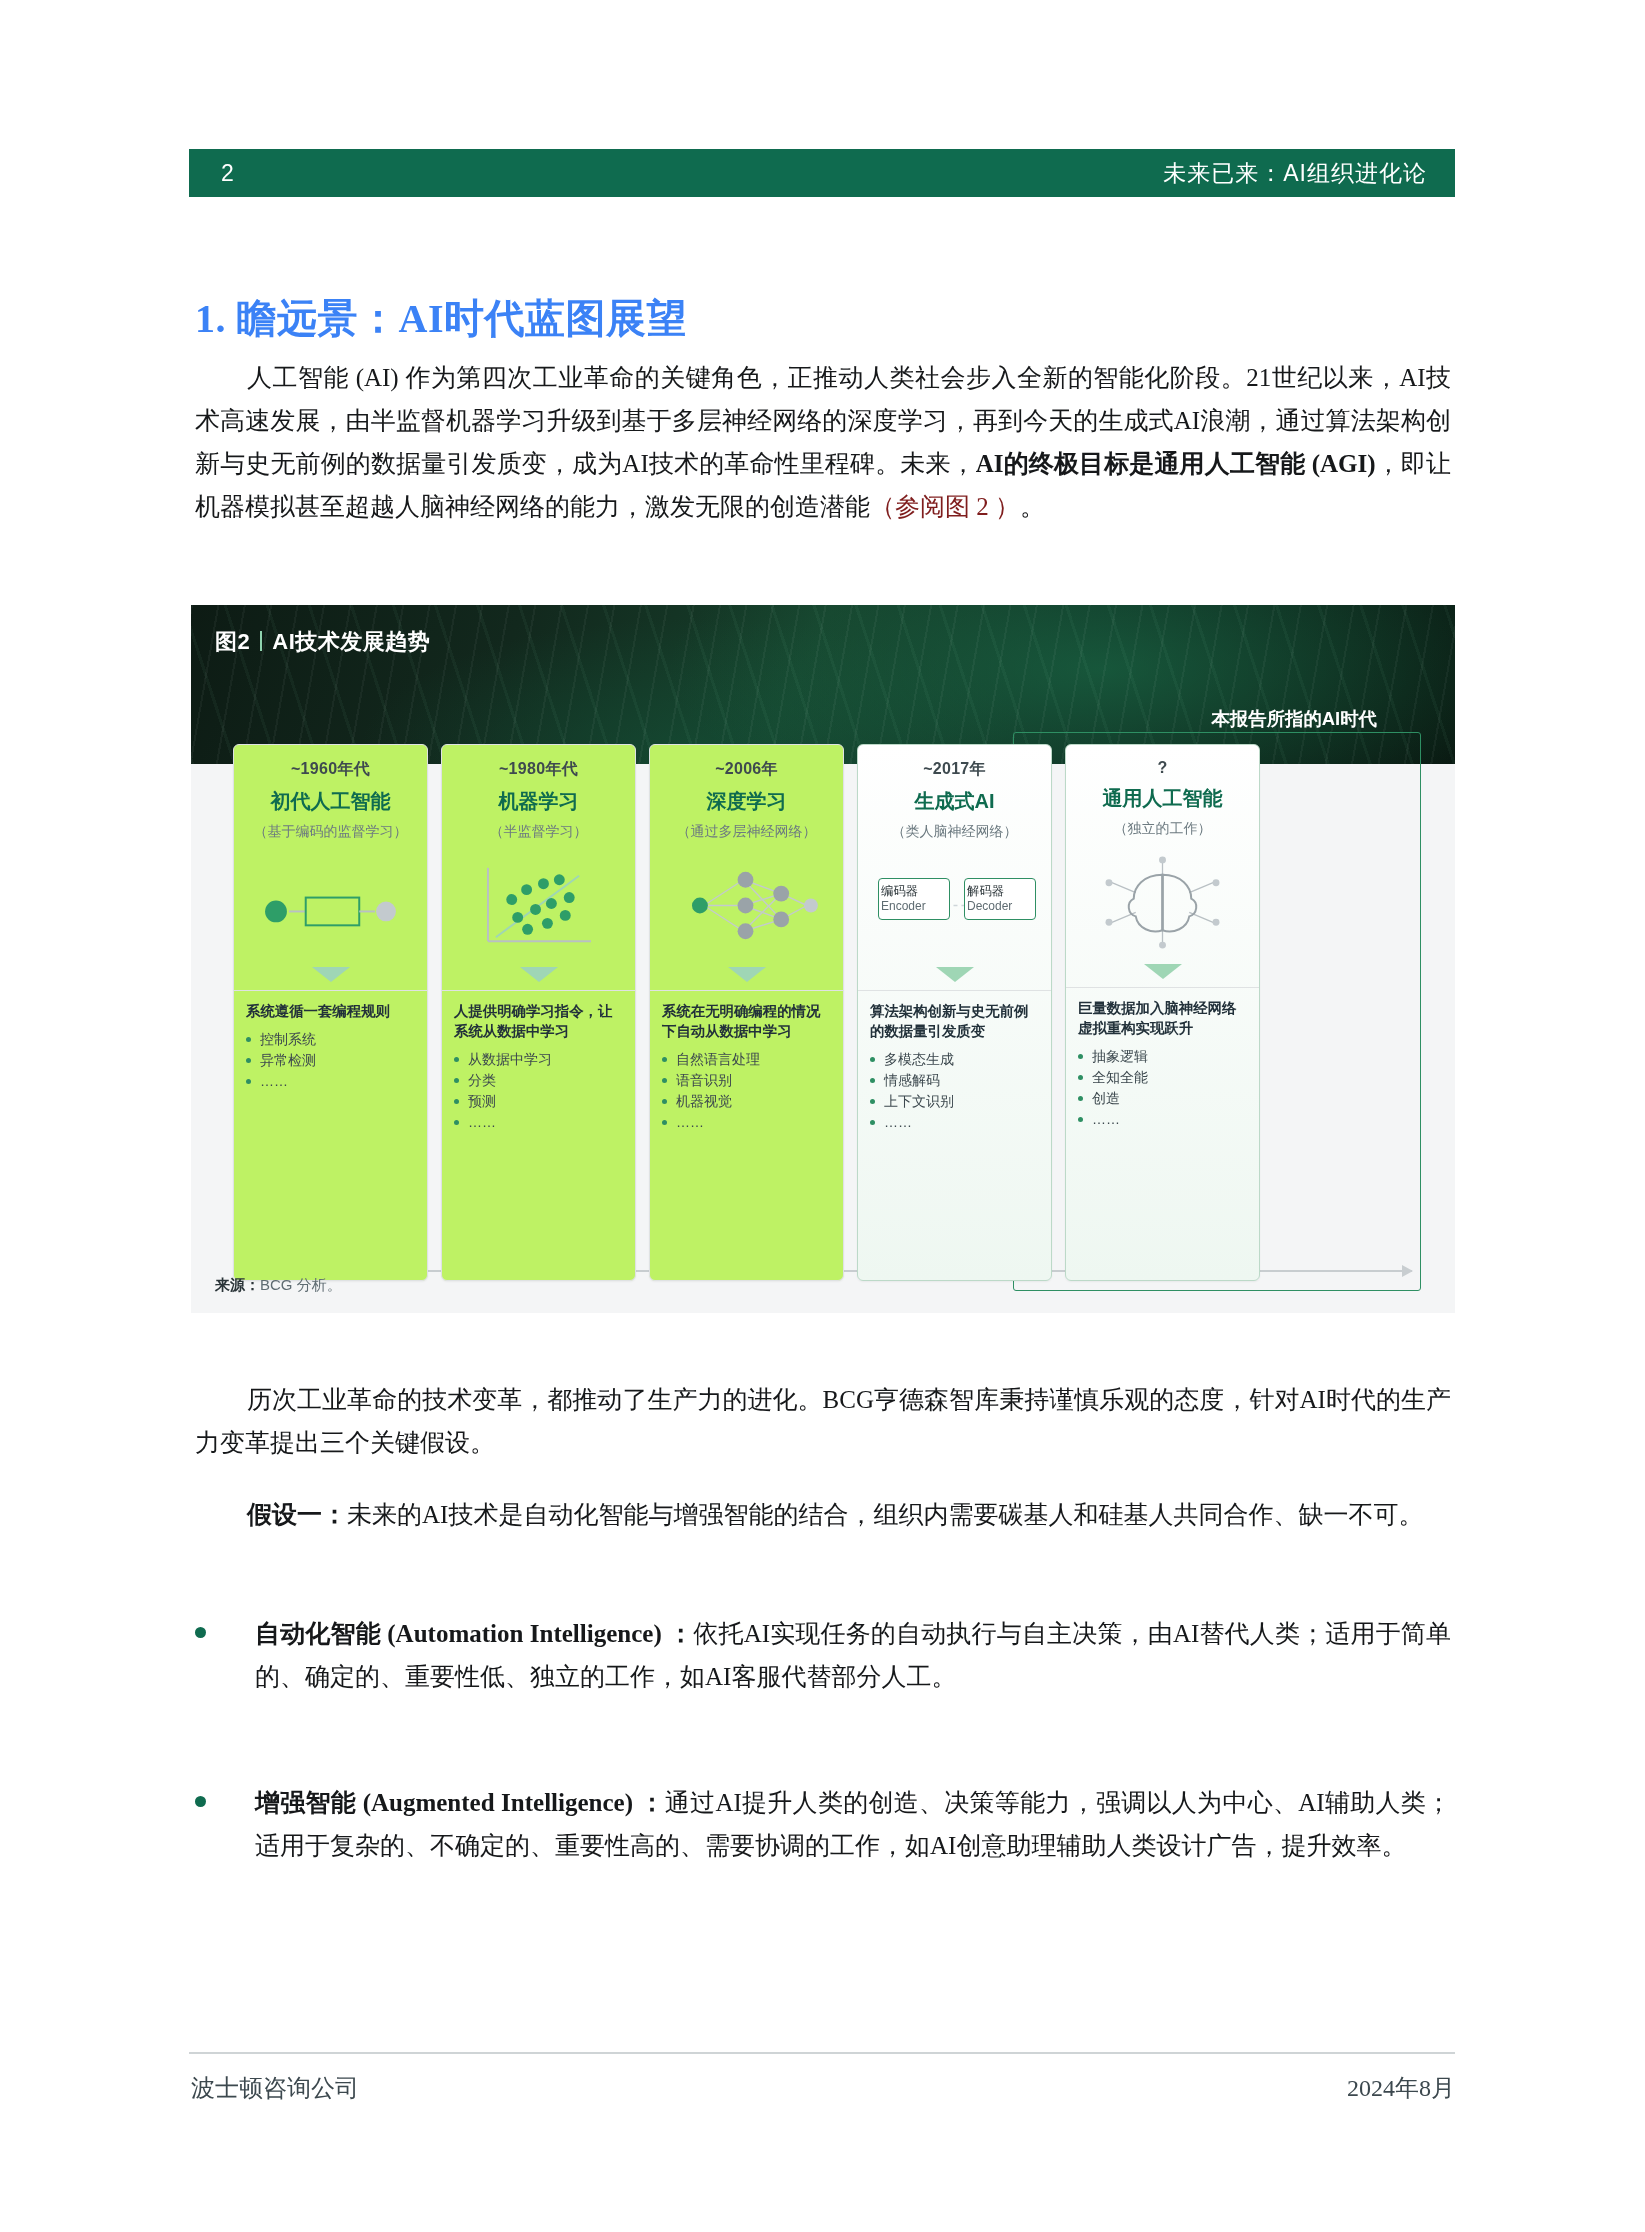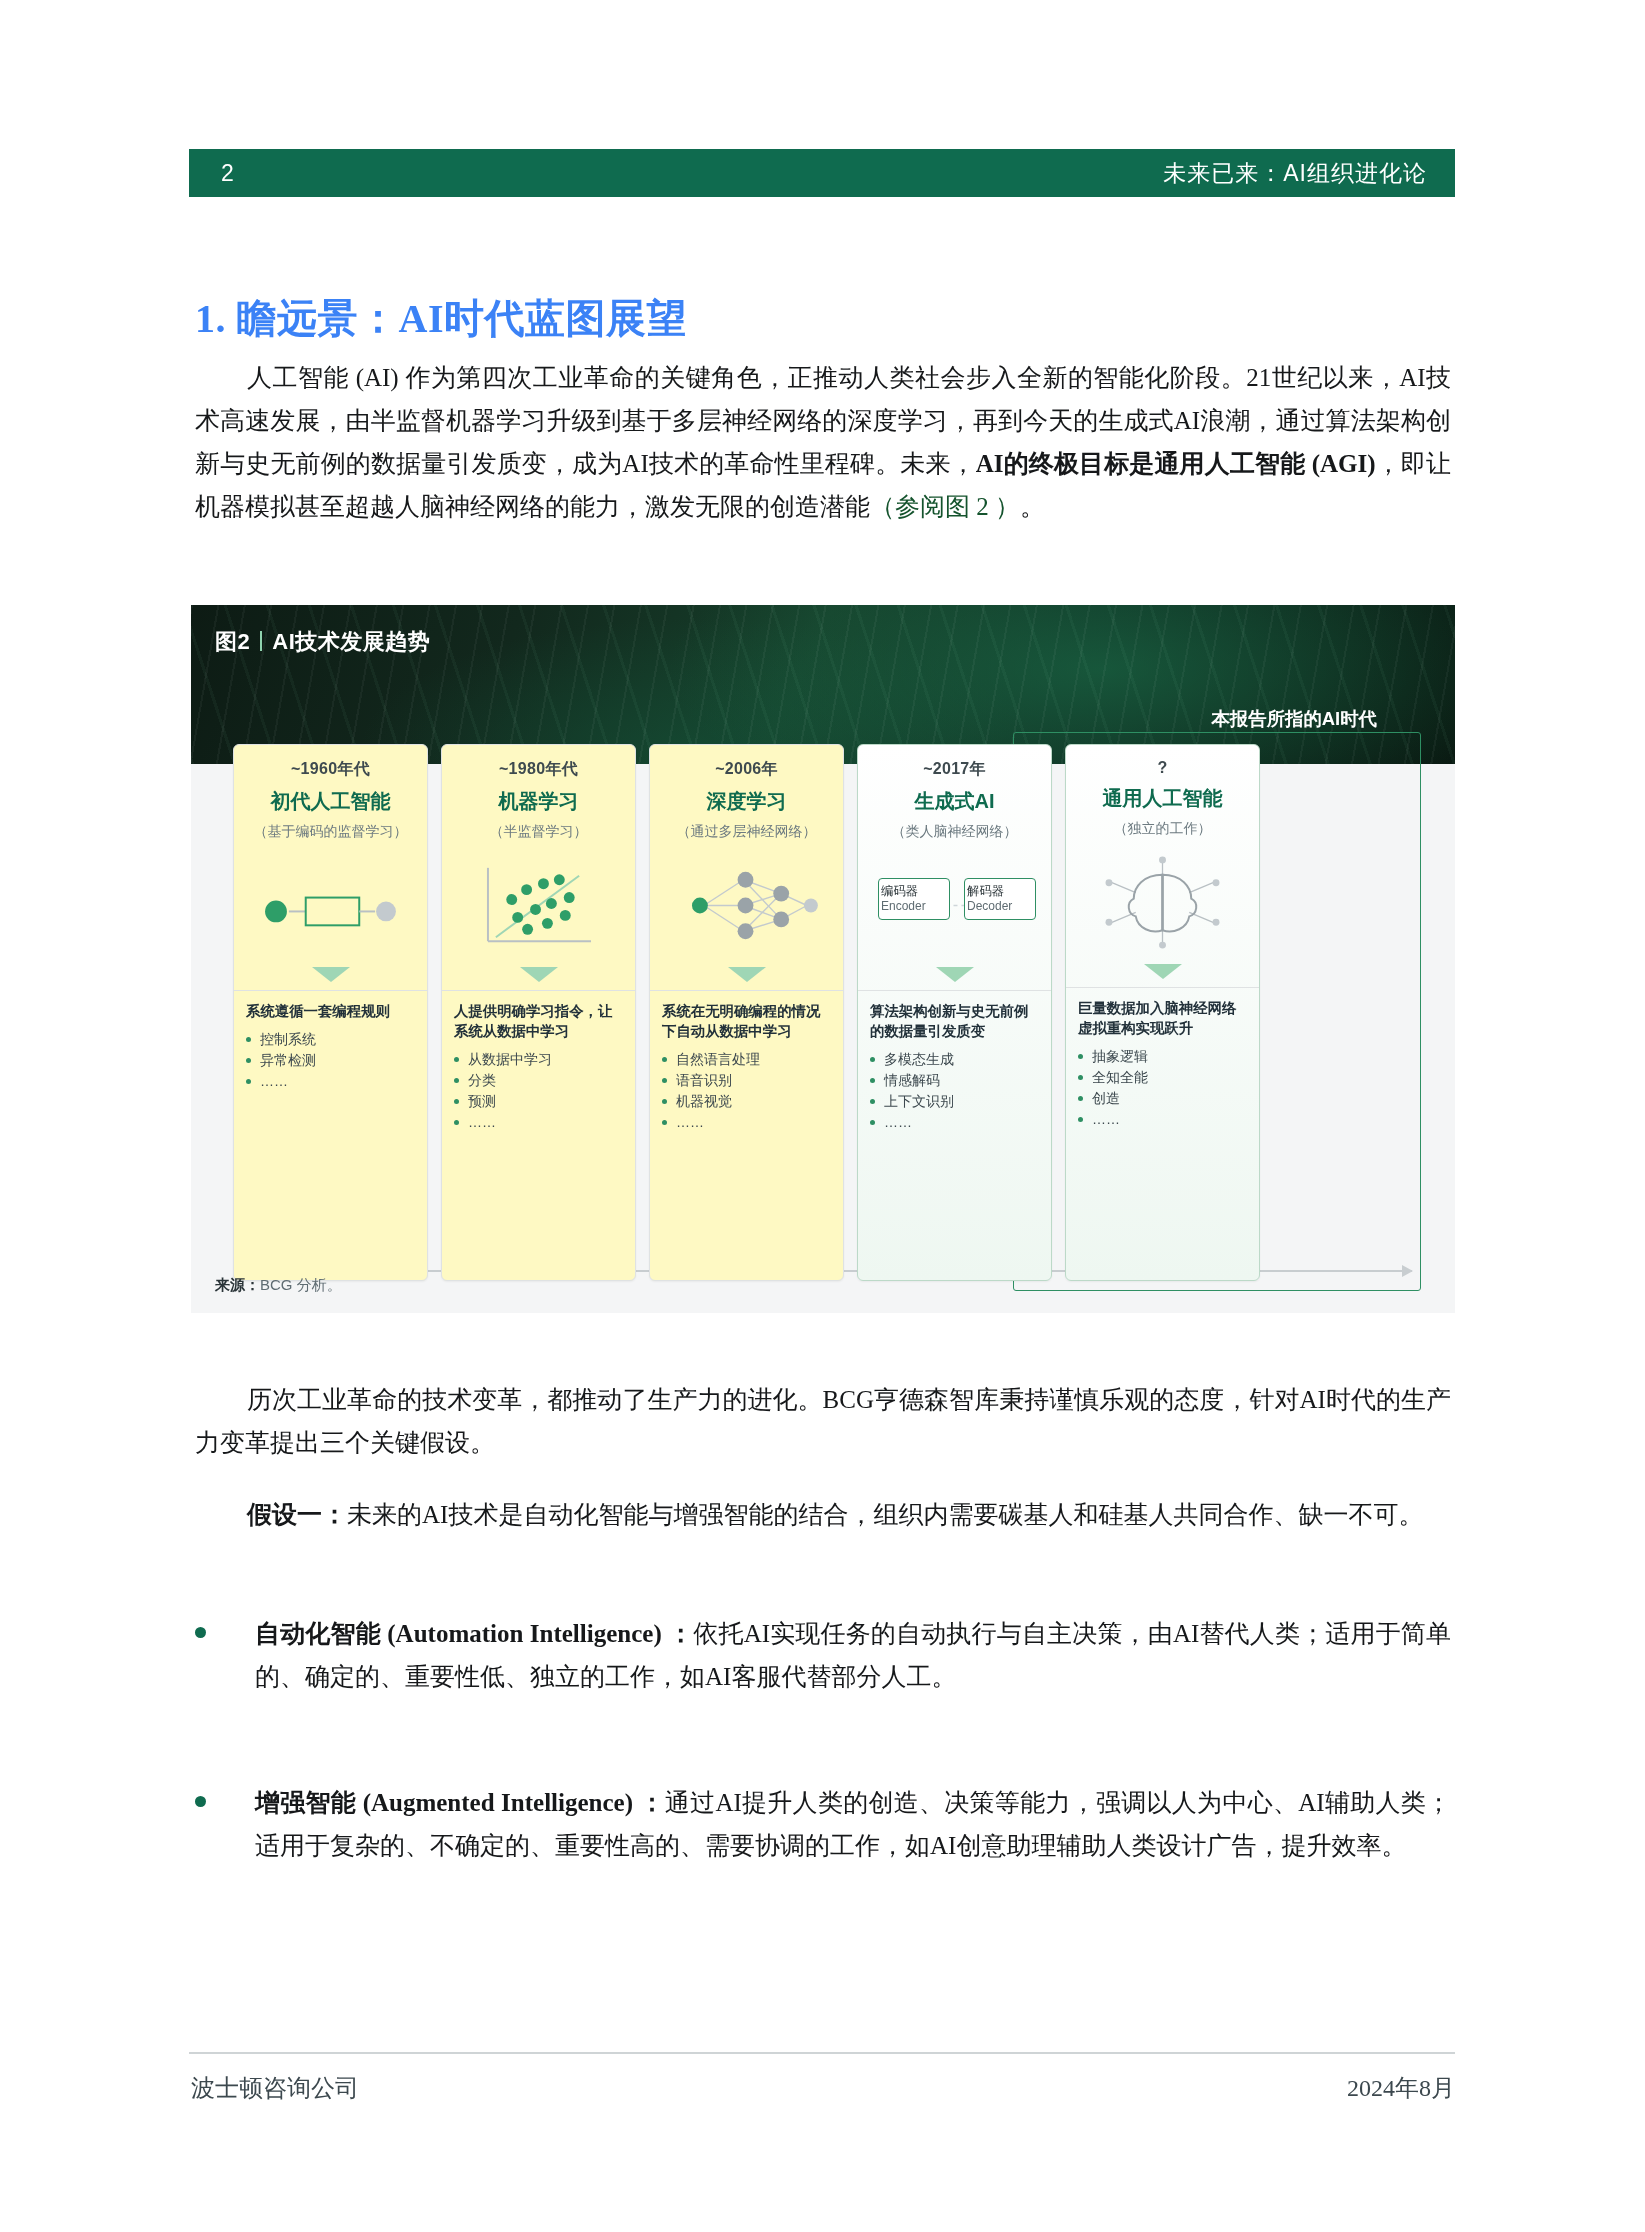--- a/index.html
+++ b/index.html
@@ -69,21 +69,21 @@
     line-height: 43px;
     text-align: justify;
     color: #16181a;
   }
   .para.indent { text-indent: 52px; }
   .p1 { top: 356px; }
   .p2 { top: 1378px; }
   .p3 { top: 1493px; }
 
   .bold { font-weight: bold; }
-  .green-note { color: #14532d; }
+  .green-note { color: #7f1d1d; }
 
   
   .bullet-block {
     position: absolute;
     left: 195px;
     width: 1256px;
     font-size: 25px;
     line-height: 43px;
     text-align: justify;
     color: #16181a;
@@ -181,21 +181,21 @@
     left: 42px;
     top: 139px;
     width: 1184px;
     height: 537px;
     display: flex;
     gap: 13px;
     z-index: 4;
   }
   .card {
     width: 193px;
-    background: #fef9c3;
+    background: #bef264;
     border: 1px solid #dfe2e3;
     border-radius: 6px;
     position: relative;
     display: flex;
     flex-direction: column;
     box-shadow: 0 1px 2px rgba(0,0,0,.05);
   }
   .card.accent {
     background: linear-gradient(180deg, #ffffff 0%, #eef7f1 100%);
     border-color: #bcd9c8;

